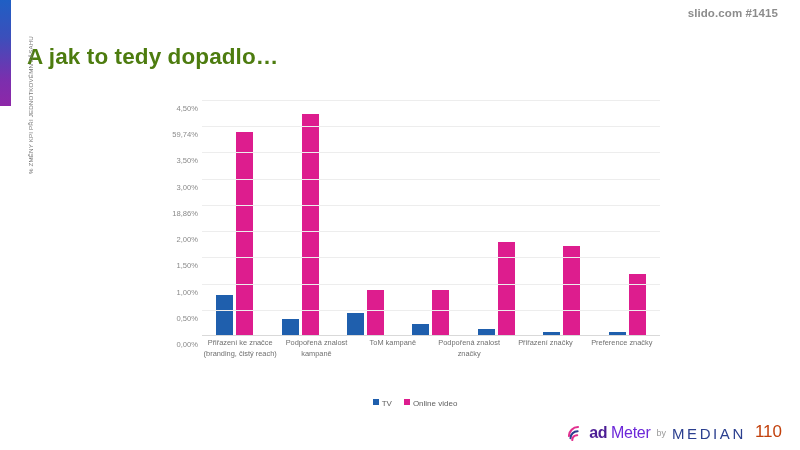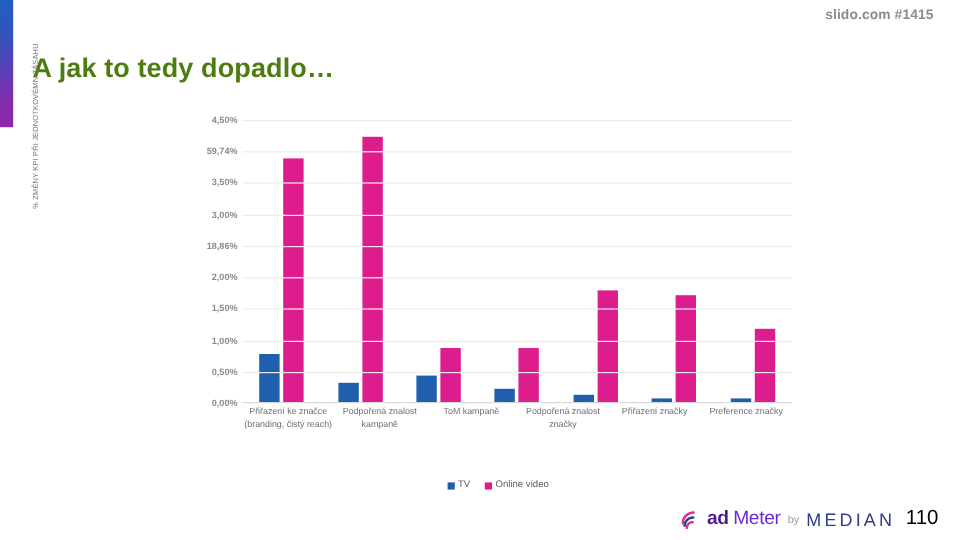--- a/index.html
+++ b/index.html
@@ -50,22 +50,22 @@
     transform: rotate(-90deg);
     transform-origin: 7px 118px;
     font-size: 6.2px;
     color: #7a7a7a;
     letter-spacing: .15px;
     text-align: center;
     white-space: nowrap;
   }
   .y-labels {
     position: absolute;
-    left: 16px; top: 0;
-    width: 42px; height: 236px; font-weight: bold;
+    left: 16px; top: 8px;
+    width: 42px; height: 236px;
   }
   .y-label {
     position: absolute;
     right: 0;
     font-size: 7.6px;
     color: #8a8a8a;
     transform: translateY(-50%);
     white-space: nowrap;
   }
   .plot {
@@ -122,42 +122,42 @@
     position: absolute;
     left: 0; right: 0;
     top: 399px;
     display: flex;
     justify-content: center;
     gap: 12px;
     padding-left: 30px;
   }
   .legend-item {
     display: flex;
-    align-items: flex-end;
+    align-items: flex-start;
     gap: 3px;
     font-size: 8px;
     color: #5f5f5f;
   }
   .legend-swatch { width: 6px; height: 6px; display: inline-block; }
 
   
   .footer {
     position: absolute;
     right: 18px; bottom: 8px;
     display: flex;
     align-items: flex-end;
     gap: 9px;
   }
   .logo { display: flex; align-items: center; gap: 4px; }
   .logo-mark { display: block; }
   .logo-ad { font-size: 16px; font-weight: bold; color: #4c1d95; letter-spacing: -.4px; }
   .logo-meter { font-size: 16px; font-weight: normal; color: #6d28d9; letter-spacing: -.3px; }
   .logo-by { font-size: 9px; color: #9a9a9a; margin: 0 2px 1px 2px; }
   .logo-median { font-size: 15px; color: #2b3f8f; letter-spacing: 2.6px; }
-  .page-number { font-size: 17px; color: #000000; margin-bottom: 0px; text-align: center; }
+  .page-number { font-size: 17px; color: #c2410c; margin-bottom: 0px; text-align: center; }
 </style>
 </head>
 <body>
 
 <div class="accent-bar"></div>
 
 <div class="slido-tag">slido.com #1415</div>
 <h1 class="page-title">A jak to tedy dopadlo…</h1>
 
 <div class="chart-wrap">

